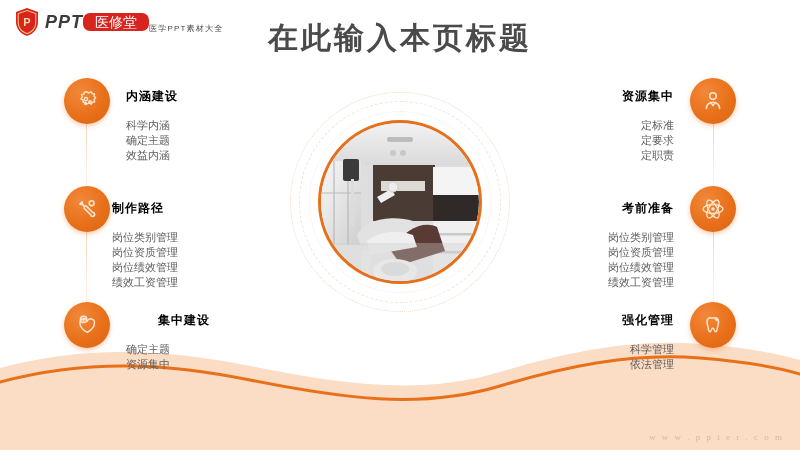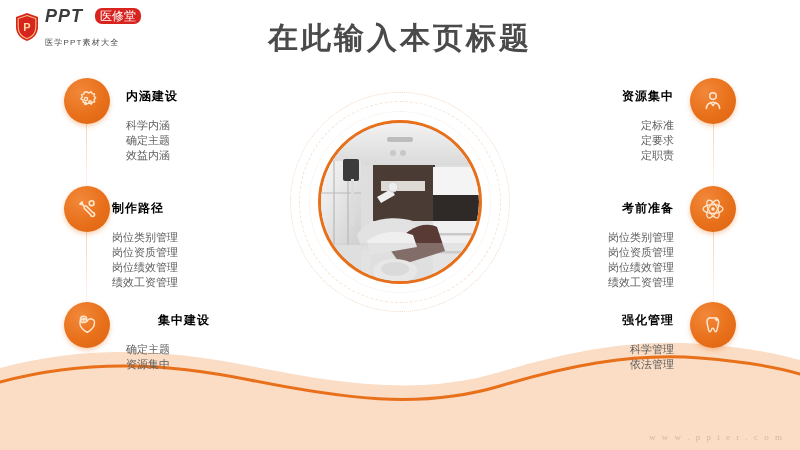--- a/index.html
+++ b/index.html
@@ -10,24 +10,24 @@
     position:relative;
   }
   #slide{position:absolute;inset:0;width:800px;height:450px;background:#fff;overflow:hidden;}
 
   
   .wave-layer{position:absolute;left:0;bottom:0;width:800px;height:140px;z-index:1;}
 
   
   .logo{position:absolute;left:14px;top:7px;display:flex;align-items:center;z-index:40;}
   .logo-shield{width:26px;height:30px;position:relative;margin-right:5px;}
-  .logo-text{display:flex;flex-direction:column;justify-content:center;}
+  .logo-text{display:flex;flex-direction:row;justify-content:center;}
   .logo-row1{display:flex;align-items:center;}
   .logo-ppt{font-size:18px;font-weight:bold;font-style:italic;color:#3b3b3b;letter-spacing:1px;line-height:1;}
-  .logo-badge{margin-left:12px;background:#d8241f;color:#fff;font-size:12px;padding:2px 5px;border-radius:7px;line-height:1;white-space:nowrap;}
+  .logo-badge{margin-left:0;background:#d8241f;color:#fff;font-size:14px;padding:2px 12px;border-radius:7px;line-height:1;white-space:nowrap;}
   .logo-sub{font-size:8px;color:#4a4a4a;letter-spacing:1.2px;margin-top:14px;line-height:1;}
 
   
   .page-title{
     position:absolute;top:18px;left:0;width:800px;text-align:center;
     font-size:30px;font-weight:bold;color:#4a4a4a;letter-spacing:3px;z-index:30;
   }
 
   
   .center-wrap{position:absolute;left:318px;top:120px;width:164px;height:164px;z-index:20;}

